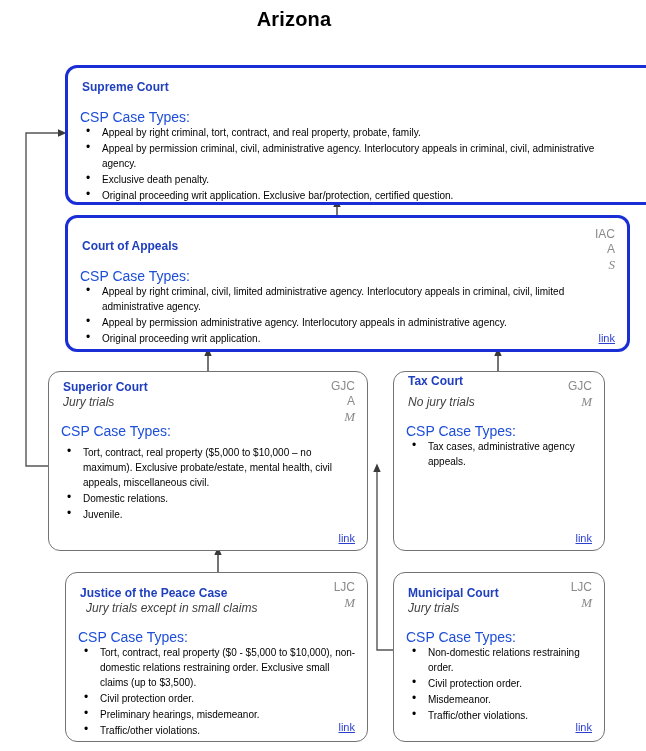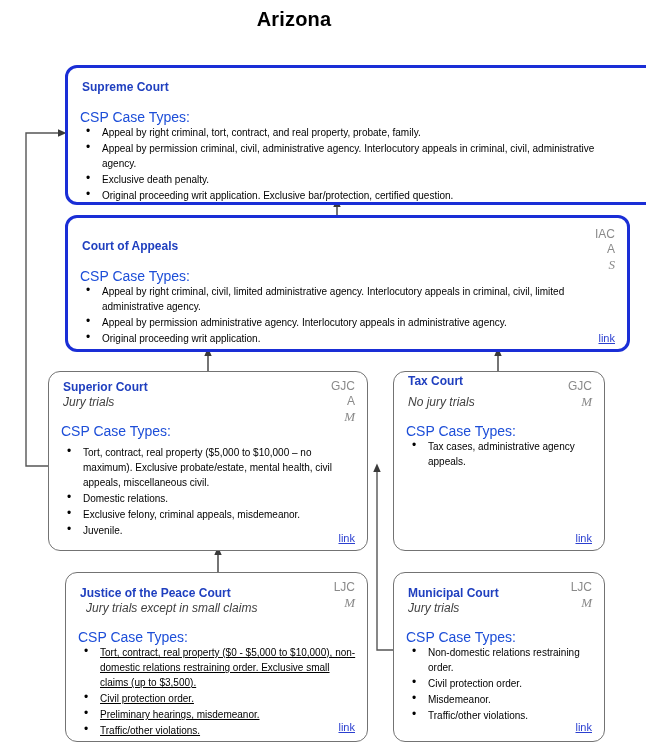--- a/index.html
+++ b/index.html
@@ -184,49 +184,48 @@
   <div class="court-sub" style="left:14px; top:23px;">Jury trials</div>
   <div class="badge" style="right:12px; top:7px;">
     <span class="code">GJC</span>
     <span class="tier">A</span>
     <span class="funding">M</span>
   </div>
   <div class="csp-label" style="left:12px; top:51px;">CSP Case Types:</div>
   <ul class="bullets" style="left:12px; top:67px; width:292px;margin-top:6px;">
     <li>Tort, contract, real property ($5,000 to $10,000 – no maximum).  Exclusive probate/estate, mental health, civil appeals, miscellaneous civil.</li>
     <li>Domestic relations.</li>
-    <li>Exclusive felony, criminal appeals, misdemeanor.</li>
     <li>Juvenile.</li>
   </ul>
   <span class="link" style="right:12px; bottom:6px;">link</span>
 </div>
 
 <div class="court-box light" style="left:393px; top:371px; width:212px; height:180px;">
   <div class="court-name" style="left:14px; top:2px;">Tax Court</div>
   <div class="court-sub" style="left:14px; top:23px;">No jury trials</div>
   <div class="badge" style="right:12px; top:7px;">
     <span class="code">GJC</span>
     <span class="funding">M</span>
   </div>
   <div class="csp-label" style="left:12px; top:51px;">CSP Case Types:</div>
   <ul class="bullets" style="left:12px; top:67px; width:188px;">
     <li>Tax cases, administrative agency appeals.</li>
   </ul>
   <span class="link" style="right:12px; bottom:6px;">link</span>
 </div>
 
 <div class="court-box light" style="left:65px; top:572px; width:303px; height:170px;">
-  <div class="court-name" style="left:14px; top:13px;">Justice of the Peace Court</div>
+  <div class="court-name" style="left:14px; top:13px;">Justice of the Peace Case</div>
   <div class="court-sub" style="left:20px; top:28px;">Jury trials except in small claims</div>
   <div class="badge" style="right:12px; top:7px;">
     <span class="code">LJC</span>
     <span class="funding">M</span>
   </div>
   <div class="csp-label" style="left:12px; top:56px;">CSP Case Types:</div>
-  <ul class="bullets" style="left:12px; top:72px; width:278px;text-decoration:underline;">
+  <ul class="bullets" style="left:12px; top:72px; width:278px;">
     <li>Tort, contract, real property ($0 - $5,000 to $10,000), non-domestic relations restraining order.  Exclusive small claims (up to $3,500).</li>
     <li>Civil protection order.</li>
     <li>Preliminary hearings, misdemeanor.</li>
     <li>Traffic/other violations.</li>
   </ul>
   <span class="link" style="right:12px; bottom:8px;">link</span>
 </div>
 
 <div class="court-box light" style="left:393px; top:572px; width:212px; height:170px;">
   <div class="court-name" style="left:14px; top:13px;">Municipal Court</div>

